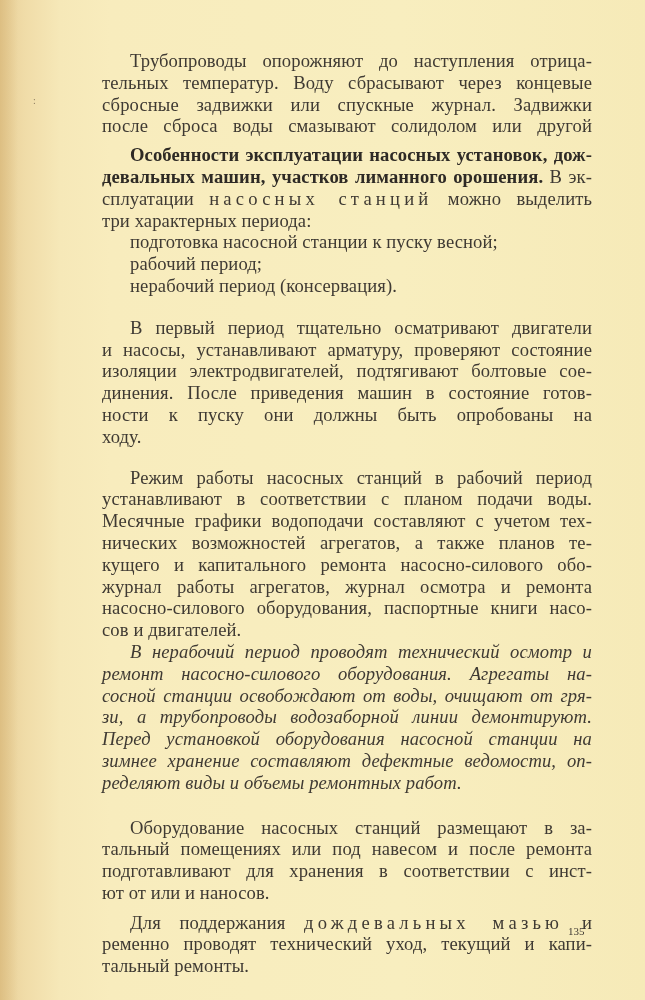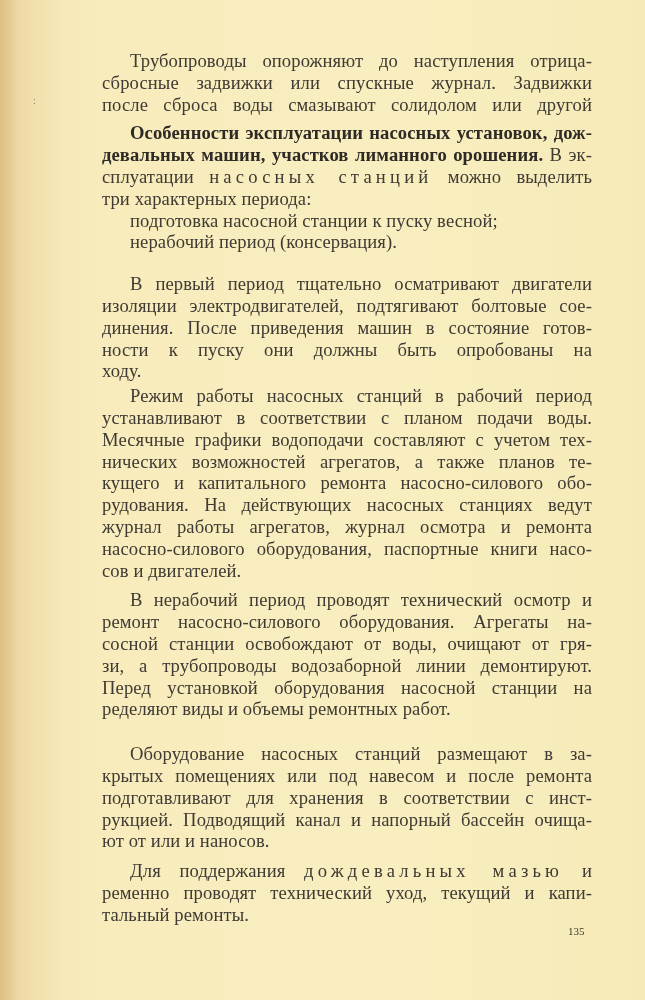--- a/index.html
+++ b/index.html
@@ -74,70 +74,72 @@
 </head>
 <body>
 
 <div class="page-shade-left"></div>
 <div class="margin-mark">:</div>
 
 <div class="text-block">
 
   <div>
     <span class="line indent">Трубопроводы опорожняют до наступления отрица-</span>
+    <span class="line">тельных температур. Воду сбрасывают через концевые</span>
     <span class="line">сбросные задвижки или спускные журнал. Задвижки</span>
     <span class="line">после сброса воды смазывают  солидолом или другой</span>
   </div>
 
   <div>
     <span class="line indent bold">Особенности эксплуатации насосных установок, дож-</span>
     <span class="line"><span class="bold">девальных машин, участков лиманного орошения.</span><span> В эк-</span></span>
     <span class="line"><span>сплуатации </span><span class="spaced">насосных станций</span><span> можно выделить</span></span>
     <span class="line last">три характерных периода:</span>
   </div>
 
   <div>
     <span class="line list-item">подготовка насосной станции к пуску весной;</span>
+    <span class="line list-item">рабочий период;</span>
     <span class="line list-item">нерабочий период (консервация).</span>
   </div>
 
   <div style="margin-top:20px;font-family:Liberation Serif, serif;">
     <span class="line indent">В первый период тщательно осматривают двигатели</span>
+    <span class="line">и насосы, устанавливают арматуру, проверяют состояние</span>
     <span class="line">изоляции электродвигателей, подтягивают болтовые сое-</span>
     <span class="line">динения. После приведения машин в состояние готов-</span>
     <span class="line">ности к пуску они должны быть опробованы на</span>
     <span class="line last">ходу.</span>
   </div>
 
-  <div style="margin-top:3px;">
+  <div style="margin-top:19px;">
     <span class="line indent">Режим работы насосных станций в рабочий период</span>
     <span class="line">устанавливают в соответствии с планом подачи воды.</span>
     <span class="line">Месячные графики водоподачи составляют с учетом тех-</span>
     <span class="line">нических возможностей агрегатов, а также планов те-</span>
     <span class="line">кущего и капитального ремонта насосно-силового обо-</span>
-    <span class="line">рудования. На действующих насосных станциях ведут</span>
     <span class="line">журнал  работы агрегатов, журнал осмотра и ремонта</span>
     <span class="line">насосно-силового оборудования, паспортные книги насо-</span>
     <span class="line last">сов и двигателей.</span>
   </div>
 
-  <div style="margin-top:8px;">
+  <div style="font-style:italic;">
     <span class="line indent">В нерабочий период проводят технический осмотр и</span>
     <span class="line">ремонт насосно-силового оборудования. Агрегаты на-</span>
     <span class="line">сосной станции освобождают от воды, очищают от гря-</span>
     <span class="line">зи, а трубопроводы водозаборной линии демонтируют.</span>
     <span class="line">Перед установкой оборудования насосной станции на</span>
+    <span class="line">зимнее хранение составляют дефектные ведомости, оп-</span>
     <span class="line last">ределяют виды и объемы ремонтных работ.</span>
   </div>
 
   <div style="margin-top:23px;">
     <span class="line indent">Оборудование насосных станций размещают в за-</span>
-    <span class="line">крытых помещениях или под навесом и после ремонта</span>
+    <span class="line">тальный помещениях или под навесом и после ремонта</span>
     <span class="line">подготавливают для хранения в соответствии с инст-</span>
-    <span class="line">рукцией. Подводящий канал и напорный бассейн очища-</span>
     <span class="line last">ют от или и наносов.</span>
   </div>
 
   <div style="margin-top:8px;">
     <span class="line indent"><span>Для поддержания </span><span class="spaced">дождевальных мазью</span><span> и</span></span>
     <span class="line">ременно проводят технический уход, текущий и капи-</span>
     <span class="line last">тальный ремонты.</span>
   </div>
 
 </div>

